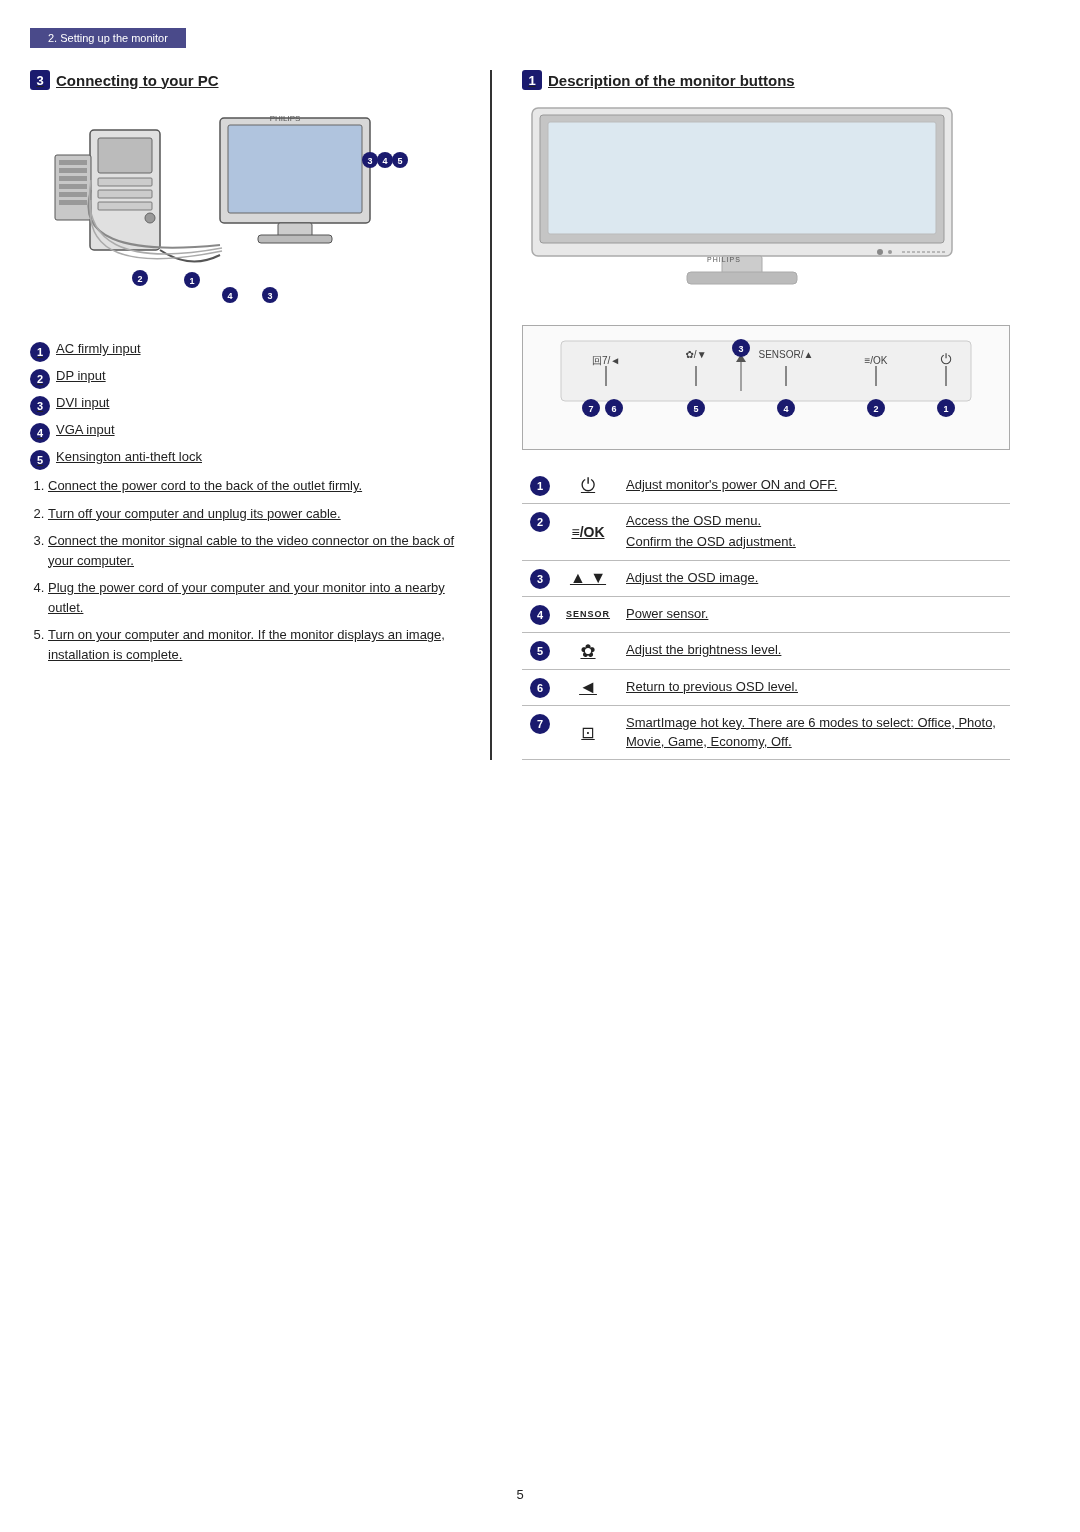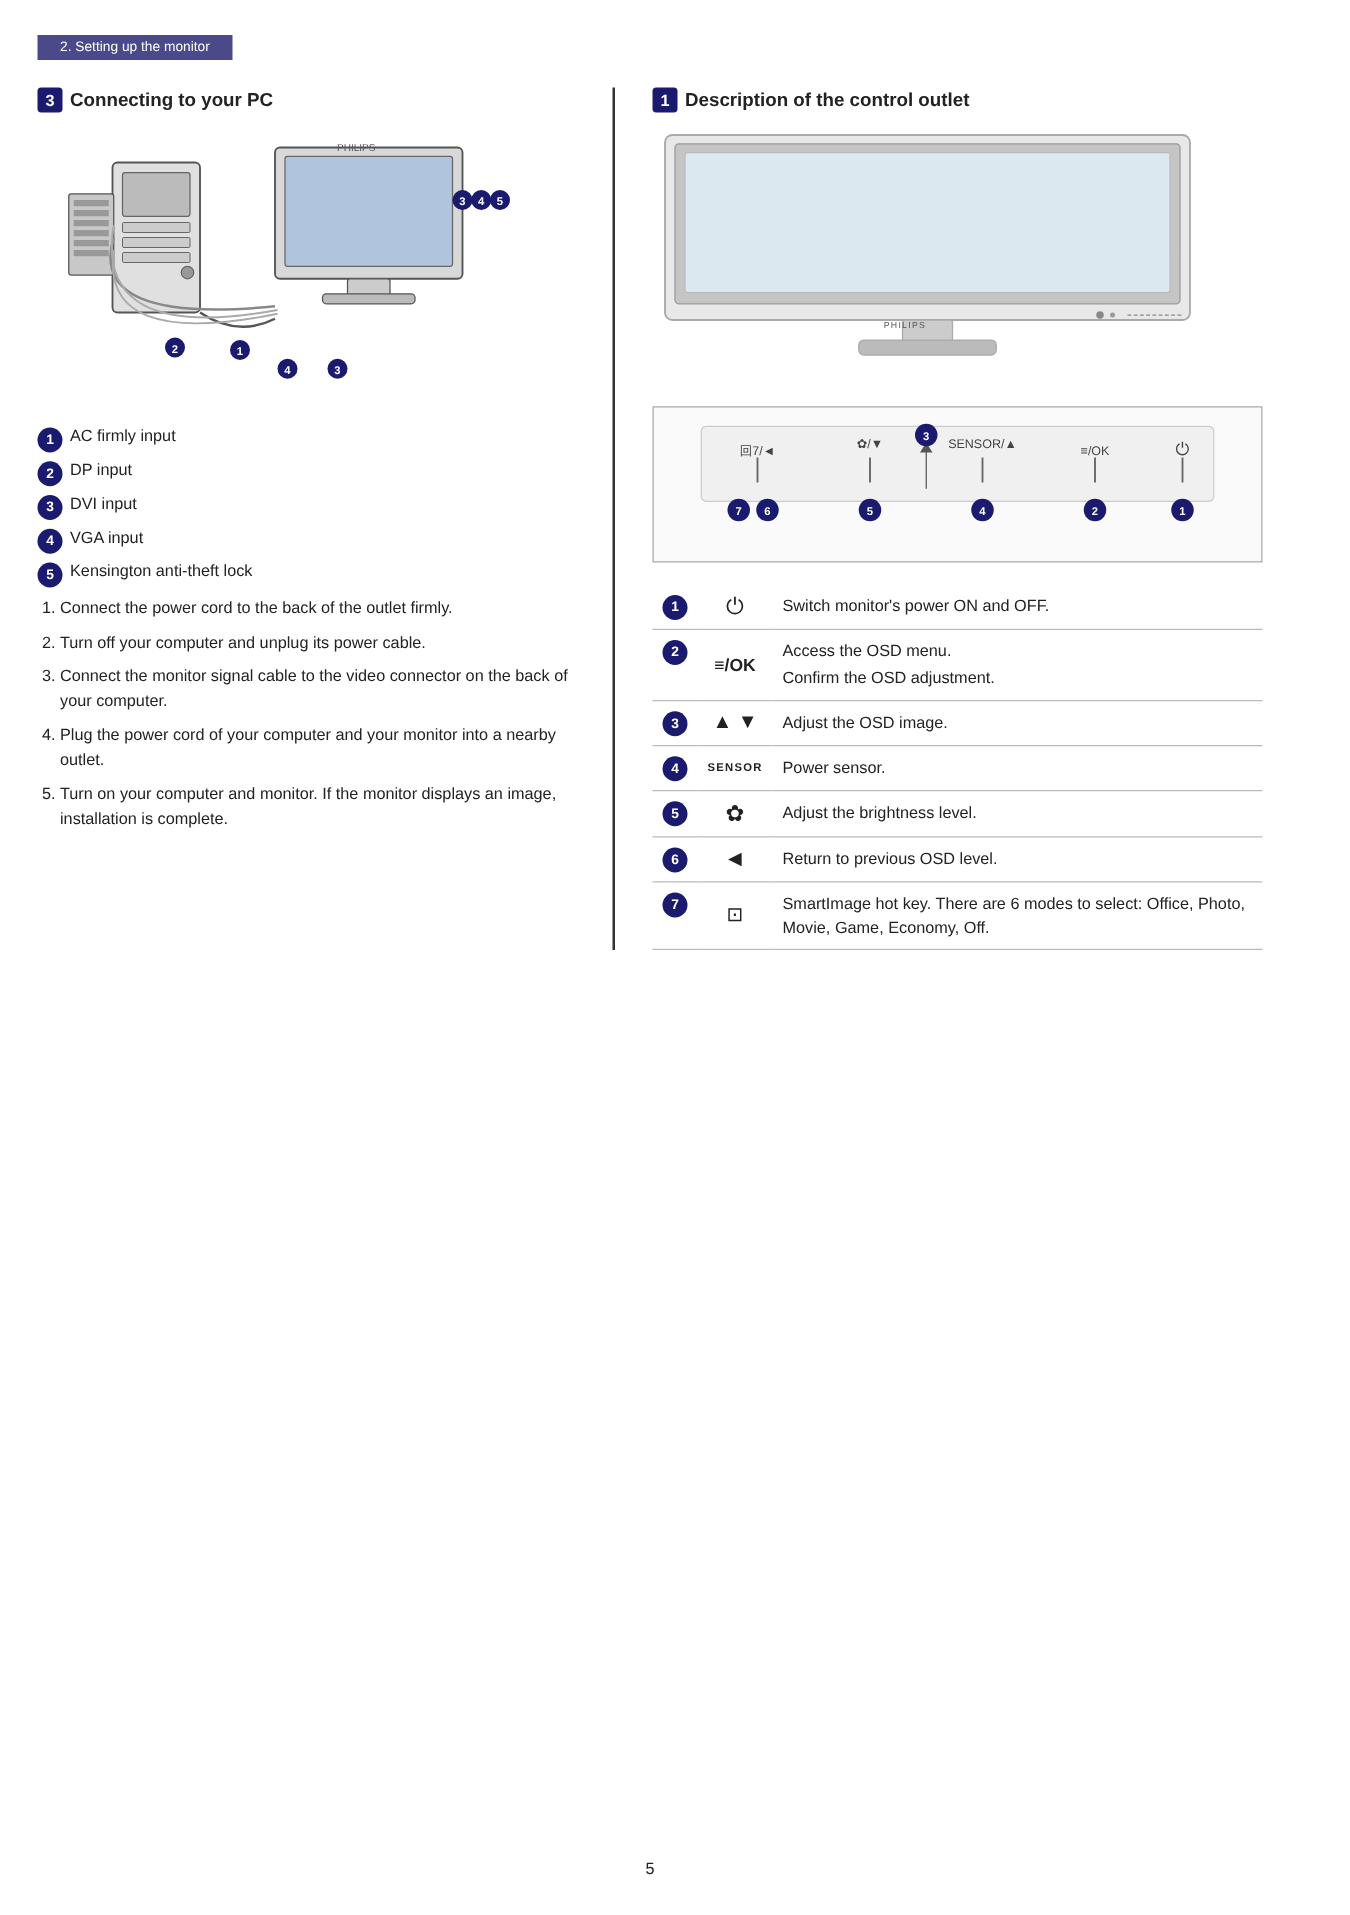--- a/index.html
+++ b/index.html
@@ -11,20 +11,21 @@
       width: 1080px;
       min-height: 1532px;
       position: relative;
     }
 
     .page-container {
       width: 1040px;
       min-height: 1532px;
       padding: 0;
       position: relative;
+      text-decoration: underline;
     }
 
     
     .breadcrumb-bar {
       background: #4a4a8a;
       color: #fff;
       font-size: 11px;
       padding: 4px 18px;
       display: inline-block;
       position: absolute;
@@ -299,21 +300,21 @@
         <li>Plug the power cord of your computer and your monitor into a nearby outlet.</li>
         <li>Turn on your computer and monitor. If the monitor displays an image, installation is complete.</li>
       </ol>
     </div>
 
     <div class="right-col">
 
 
       <div class="section-header">
         <span class="section-number-badge">1</span>
-        <span>Description of the control outlet</span>
+        <span>Description of the monitor buttons</span>
       </div>
 
       <div class="monitor-front-diagram">
         <svg width="450" height="200" viewBox="0 0 450 200" xmlns="http://www.w3.org/2000/svg">
 
           <rect x="10" y="8" width="420" height="148" rx="6" fill="#e8e8e8" stroke="#aaa" stroke-width="1.5"></rect>
 
           <rect x="18" y="15" width="404" height="128" rx="3" fill="#c5c5c5" stroke="#999" stroke-width="1"></rect>
 
           <rect x="26" y="22" width="388" height="112" rx="2" fill="#dce8f0" stroke="#bbb" stroke-width="1"></rect>
@@ -378,21 +379,21 @@
       </div>
 
       <table class="control-table">
         <tbody>
 
           <tr>
             <td>
               <span class="num-badge" style="display:inline-flex;align-items:center;justify-content:center;background:#1a1a6e;color:#fff;border-radius:50%;width:20px;height:20px;font-size:11px;font-weight:bold;">1</span>
             </td>
             <td style="font-size:18px;text-align:center;vertical-align:middle;">⏻</td>
-            <td>Switch monitor's power ON and OFF.</td>
+            <td>Adjust monitor's power ON and OFF.</td>
           </tr>
 
           <tr>
             <td>
               <span class="num-badge" style="display:inline-flex;align-items:center;justify-content:center;background:#1a1a6e;color:#fff;border-radius:50%;width:20px;height:20px;font-size:11px;font-weight:bold;">2</span>
             </td>
             <td style="font-size:14px;text-align:center;vertical-align:middle;font-weight:bold;">≡/OK</td>
             <td style="line-height:1.6;">Access the OSD menu.<br>Confirm the OSD adjustment.</td>
           </tr>
 

